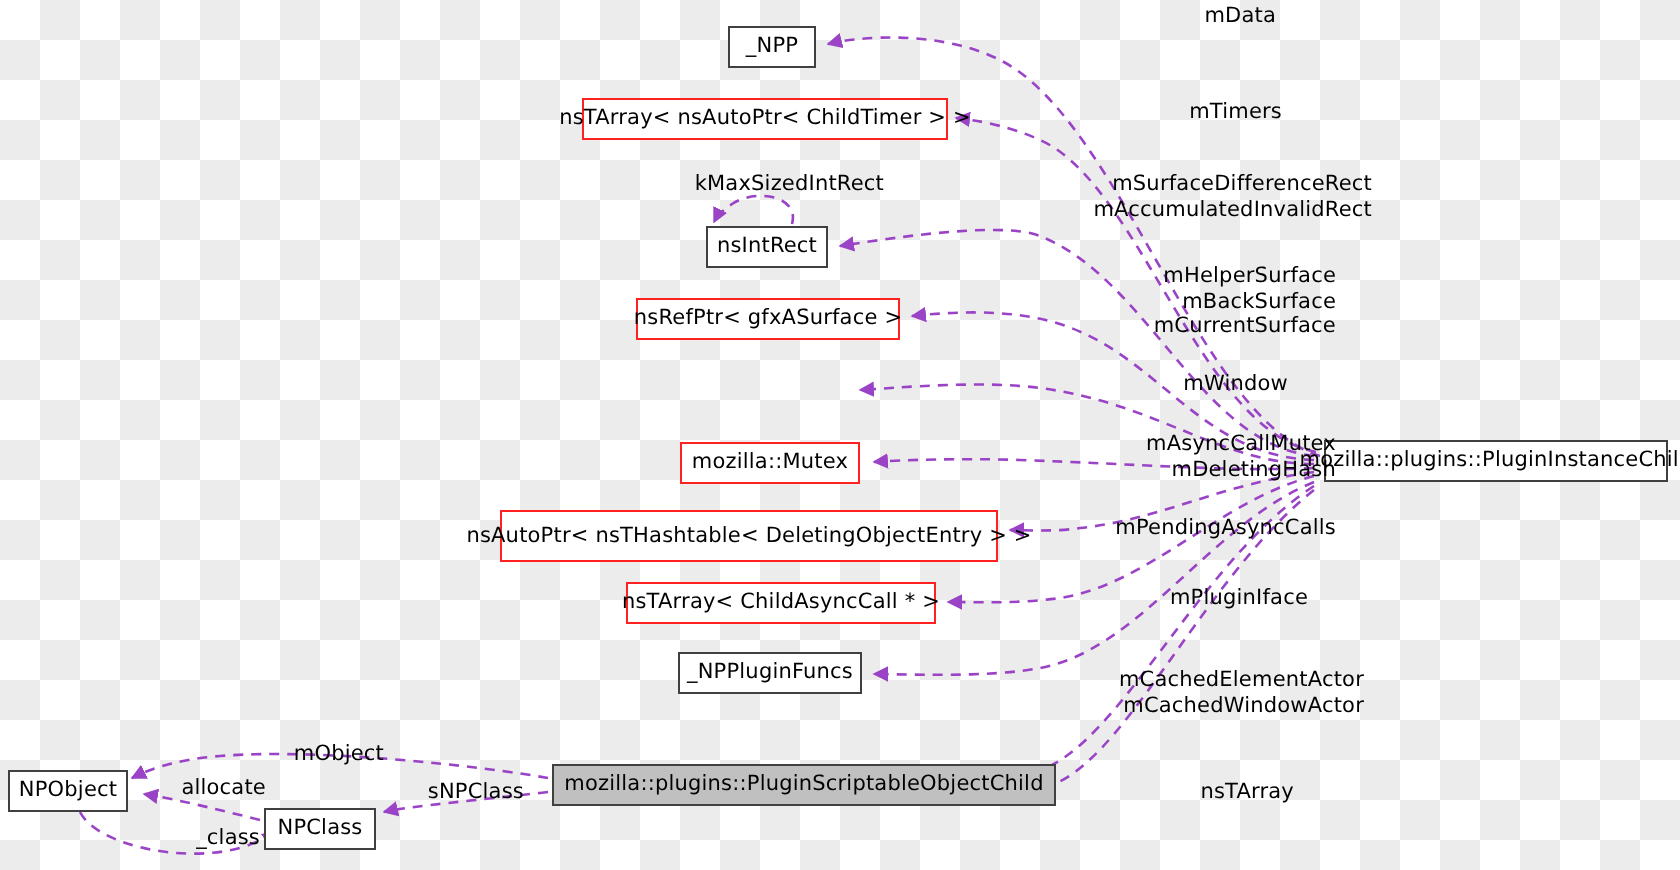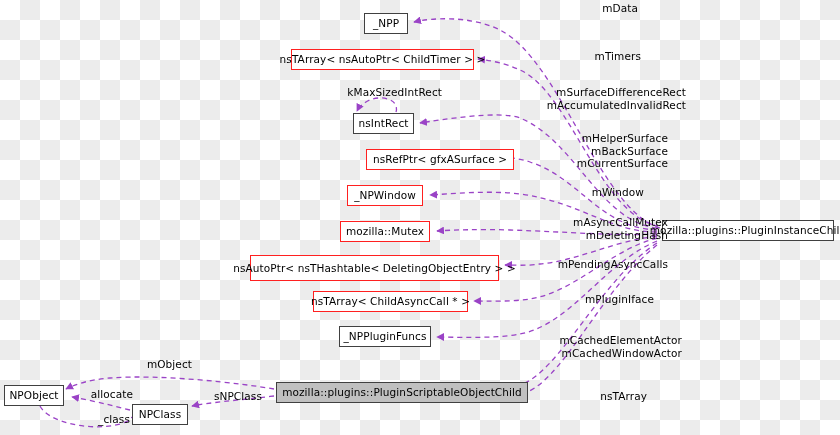--- a/index.html
+++ b/index.html
@@ -98,23 +98,22 @@
       <path d="M 40 406 C 48 422, 90 432, 120 424, 130 421, 136 417, 138 415"></path>
     </g>
   </svg>
 
   <div class="node plain" style="left:364px; top:13px; width:44px; height:21px;">_NPP</div>
 
   <div class="node highlight" style="left:291px; top:49px; width:183px; height:21px;">nsTArray&lt; nsAutoPtr&lt; ChildTimer &gt; &gt;</div>
 
   <div class="node plain" style="left:353px; top:113px; width:61px; height:21px;">nsIntRect</div>
 
-  <div class="node highlight" style="left:318px; top:149px; width:148px; height:21px;margin-left:48px;">nsRefPtr&lt; gfxASurface &gt;</div>
+  <div class="node highlight" style="left:318px; top:149px; width:132px; height:21px;">nsRefPtr&lt; gfxASurface &gt;</div>
 
-  <div class="node highlight" style="left:347px; top:185px; width:76px; height:21px;">_NPWindow</div>
 
   <div class="node highlight" style="left:340px; top:221px; width:90px; height:21px;">mozilla::Mutex</div>
 
   <div class="node highlight" style="left:250px; top:255px; width:249px; height:26px;">nsAutoPtr&lt; nsTHashtable&lt; DeletingObjectEntry &gt; &gt;</div>
 
   <div class="node highlight" style="left:313px; top:291px; width:155px; height:21px;">nsTArray&lt; ChildAsyncCall * &gt;</div>
 
   <div class="node plain" style="left:339px; top:326px; width:92px; height:21px;">_NPPluginFuncs</div>
 
   <div class="node plain" style="left:4px; top:385px; width:60px; height:21px;">NPObject</div>
@@ -145,21 +144,21 @@
 
   <div class="edge-label" style="left:526px; top:258px; width:142px;">mPendingAsyncCalls</div>
 
   <div class="edge-label" style="left:542px; top:293px; width:112px;">mPluginIface</div>
 
   <div class="edge-label" style="left:518px; top:334px; width:164px;">mCachedElementActor
 mCachedWindowActor</div>
 
   <div class="edge-label" style="left:549px; top:390px; width:98px;">nsTArray</div>
 
-  <div class="edge-label" style="left:124px; top:358px; width:68px;">mObject</div>
+  <div class="edge-label" style="left:124px; top:371px; width:68px;">mObject</div>
 
   <div class="edge-label" style="left:73px; top:388px; width:60px;">allocate</div>
 
   <div class="edge-label" style="left:190px; top:390px; width:72px;">sNPClass</div>
 
   <div class="edge-label" style="left:78px; top:413px; width:52px;">_class</div>
 
 </div>
 
 </body></html>

